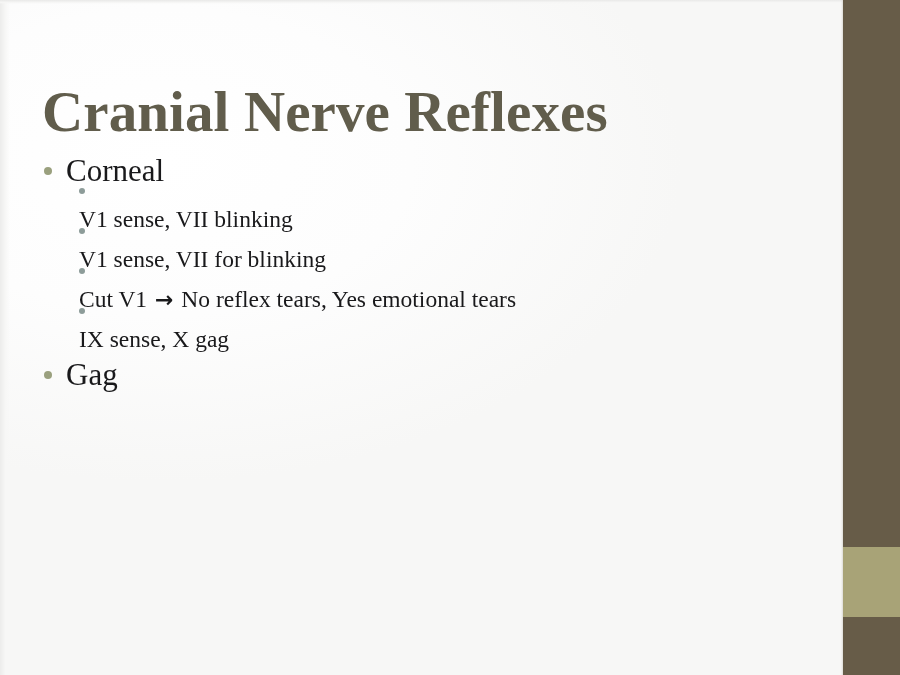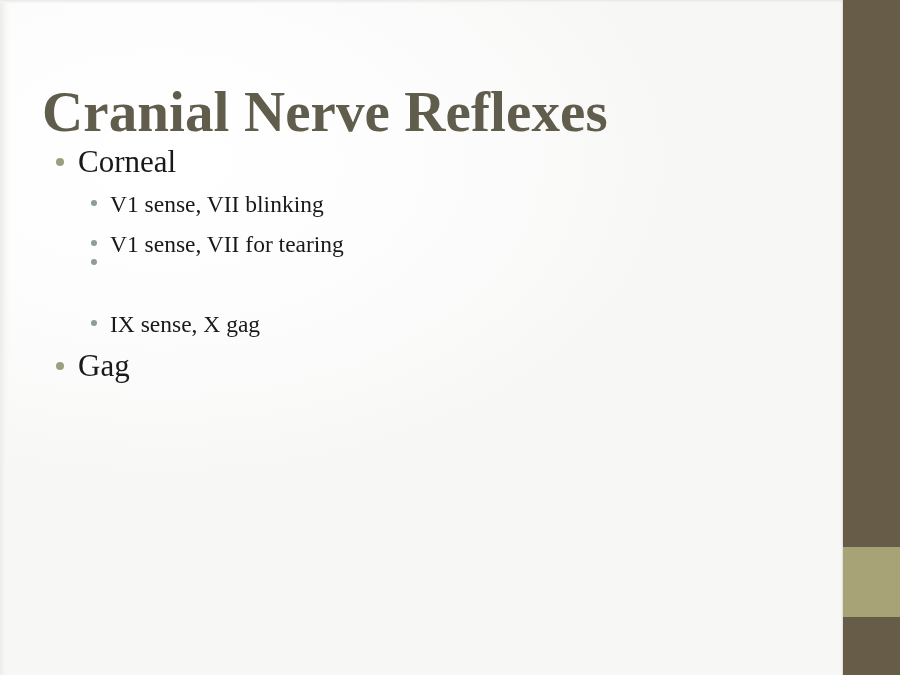--- a/index.html
+++ b/index.html
@@ -97,23 +97,22 @@
     height: 3px;
     background: #7e7a6a;
     opacity: .8;
     border-radius: 1px;
   }
 
   
   .body {
     position: absolute;
     left: 0;
-    top: 141px;
+    top: 150px;
     width: 820px;
-    padding-left: 12px;
   }
 
   .row {
     position: relative;
     display: flex;
     align-items: baseline;
     color: #19191b;
   }
 
   .dot {
@@ -139,20 +138,21 @@
   .lvl1 .txt {
     font-size: 31px;
     line-height: 42px;
   }
 
   
   .lvl2 {
     padding-left: 79px;
     margin-bottom: 1px;
     height: 39px;
+    flex-direction: column;
   }
   .lvl2 .dot {
     width: 6px;
     height: 6px;
     background: #8d9c99;
     margin-right: 13px;
     position: relative;
     top: -6px;
   }
   .lvl2 .txt {
@@ -187,25 +187,26 @@
     </div>
 
     <div class="row lvl2">
       <span class="dot"></span>
       <span class="txt">V1 sense, VII blinking</span>
     </div>
 
 
     <div class="row lvl2">
       <span class="dot"></span>
-      <span class="txt">V1 sense, VII for tearing</span>
-    </div>
-
-    <div class="row lvl2">
-      <span class="dot"></span>
+      <span class="txt">V1 sense, VII for blinking</span>
+    </div>
+
+    <div class="row lvl2">
+      <span class="dot"></span>
+      <span class="txt"><span>Cut V1 </span><span class="arrow">→</span><span> No reflex tears, Yes emotional tears</span></span>
     </div>
 
     <div class="row lvl2">
       <span class="dot"></span>
       <span class="txt">IX sense, X gag</span>
     </div>
 
     <div class="row lvl1">
       <span class="dot"></span>
       <span class="txt">Gag</span>

